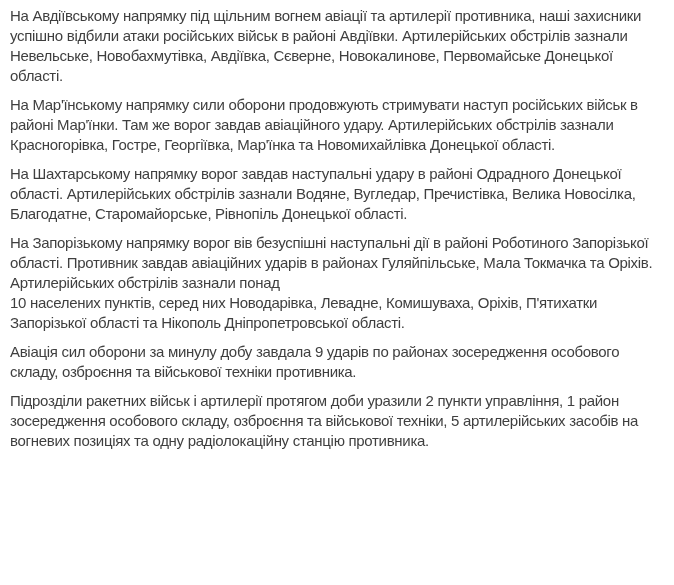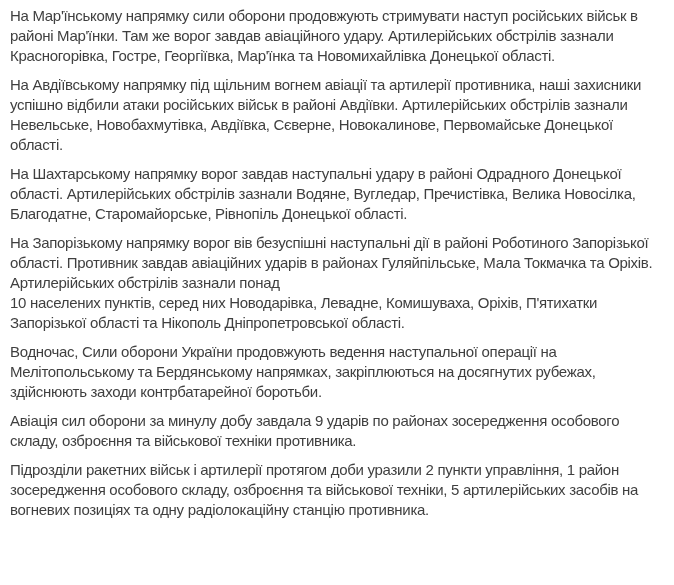--- a/index.html
+++ b/index.html
@@ -25,21 +25,20 @@
   }
   .para {
     margin: 0 0 9px 0;
     white-space: pre-line; 
   }
 </style>
 </head>
 <body>
 
 <main class="post">
+  <p class="para">На Авдіївському напрямку під щільним вогнем авіації та артилерії противника, наші захисники успішно відбили атаки російських військ в районі Авдіївки. Артилерійських обстрілів зазнали Невельське, Новобахмутівка, Авдіївка, Сєверне, Новокалинове, Первомайське Донецької області.</p>
   <p class="para">На Мар'їнському напрямку сили оборони продовжують стримувати наступ російських військ в районі Мар'їнки. Там же ворог завдав авіаційного удару. Артилерійських обстрілів зазнали Красногорівка, Гостре, Георгіївка, Мар'їнка та Новомихайлівка Донецької області.</p>
-  <p class="para">На Авдіївському напрямку під щільним вогнем авіації та артилерії противника, наші захисники успішно відбили атаки російських військ в районі Авдіївки. Артилерійських обстрілів зазнали Невельське, Новобахмутівка, Авдіївка, Сєверне, Новокалинове, Первомайське Донецької області.</p>
   <p class="para">На Шахтарському напрямку ворог завдав наступальні удару в районі Одрадного Донецької області. Артилерійських обстрілів зазнали Водяне, Вугледар, Пречистівка, Велика Новосілка, Благодатне, Старомайорське, Рівнопіль Донецької області.</p>
   <p class="para">На Запорізькому напрямку ворог вів безуспішні наступальні дії в районі Роботиного Запорізької області. Противник завдав авіаційних ударів в районах Гуляйпільське, Мала Токмачка та Оріхів. Артилерійських обстрілів зазнали понад
 10 населених пунктів, серед них Новодарівка, Левадне, Комишуваха, Оріхів, П'ятихатки Запорізької області та Нікополь Дніпропетровської області.</p>
-  <p class="para">Водночас, Сили оборони України продовжують ведення наступальної операції на Мелітопольському та Бердянському напрямках, закріплюються на досягнутих рубежах, здійснюють заходи контрбатарейної боротьби.</p>
   <p class="para">Авіація сил оборони за минулу добу завдала 9 ударів по районах зосередження особового складу, озброєння та військової техніки противника.</p>
   <p class="para">Підрозділи ракетних військ і артилерії протягом доби уразили 2 пункти управління, 1 район зосередження особового складу, озброєння та військової техніки, 5 артилерійських засобів на вогневих позиціях та одну радіолокаційну станцію противника.</p>
 </main>
 
 </body></html>

